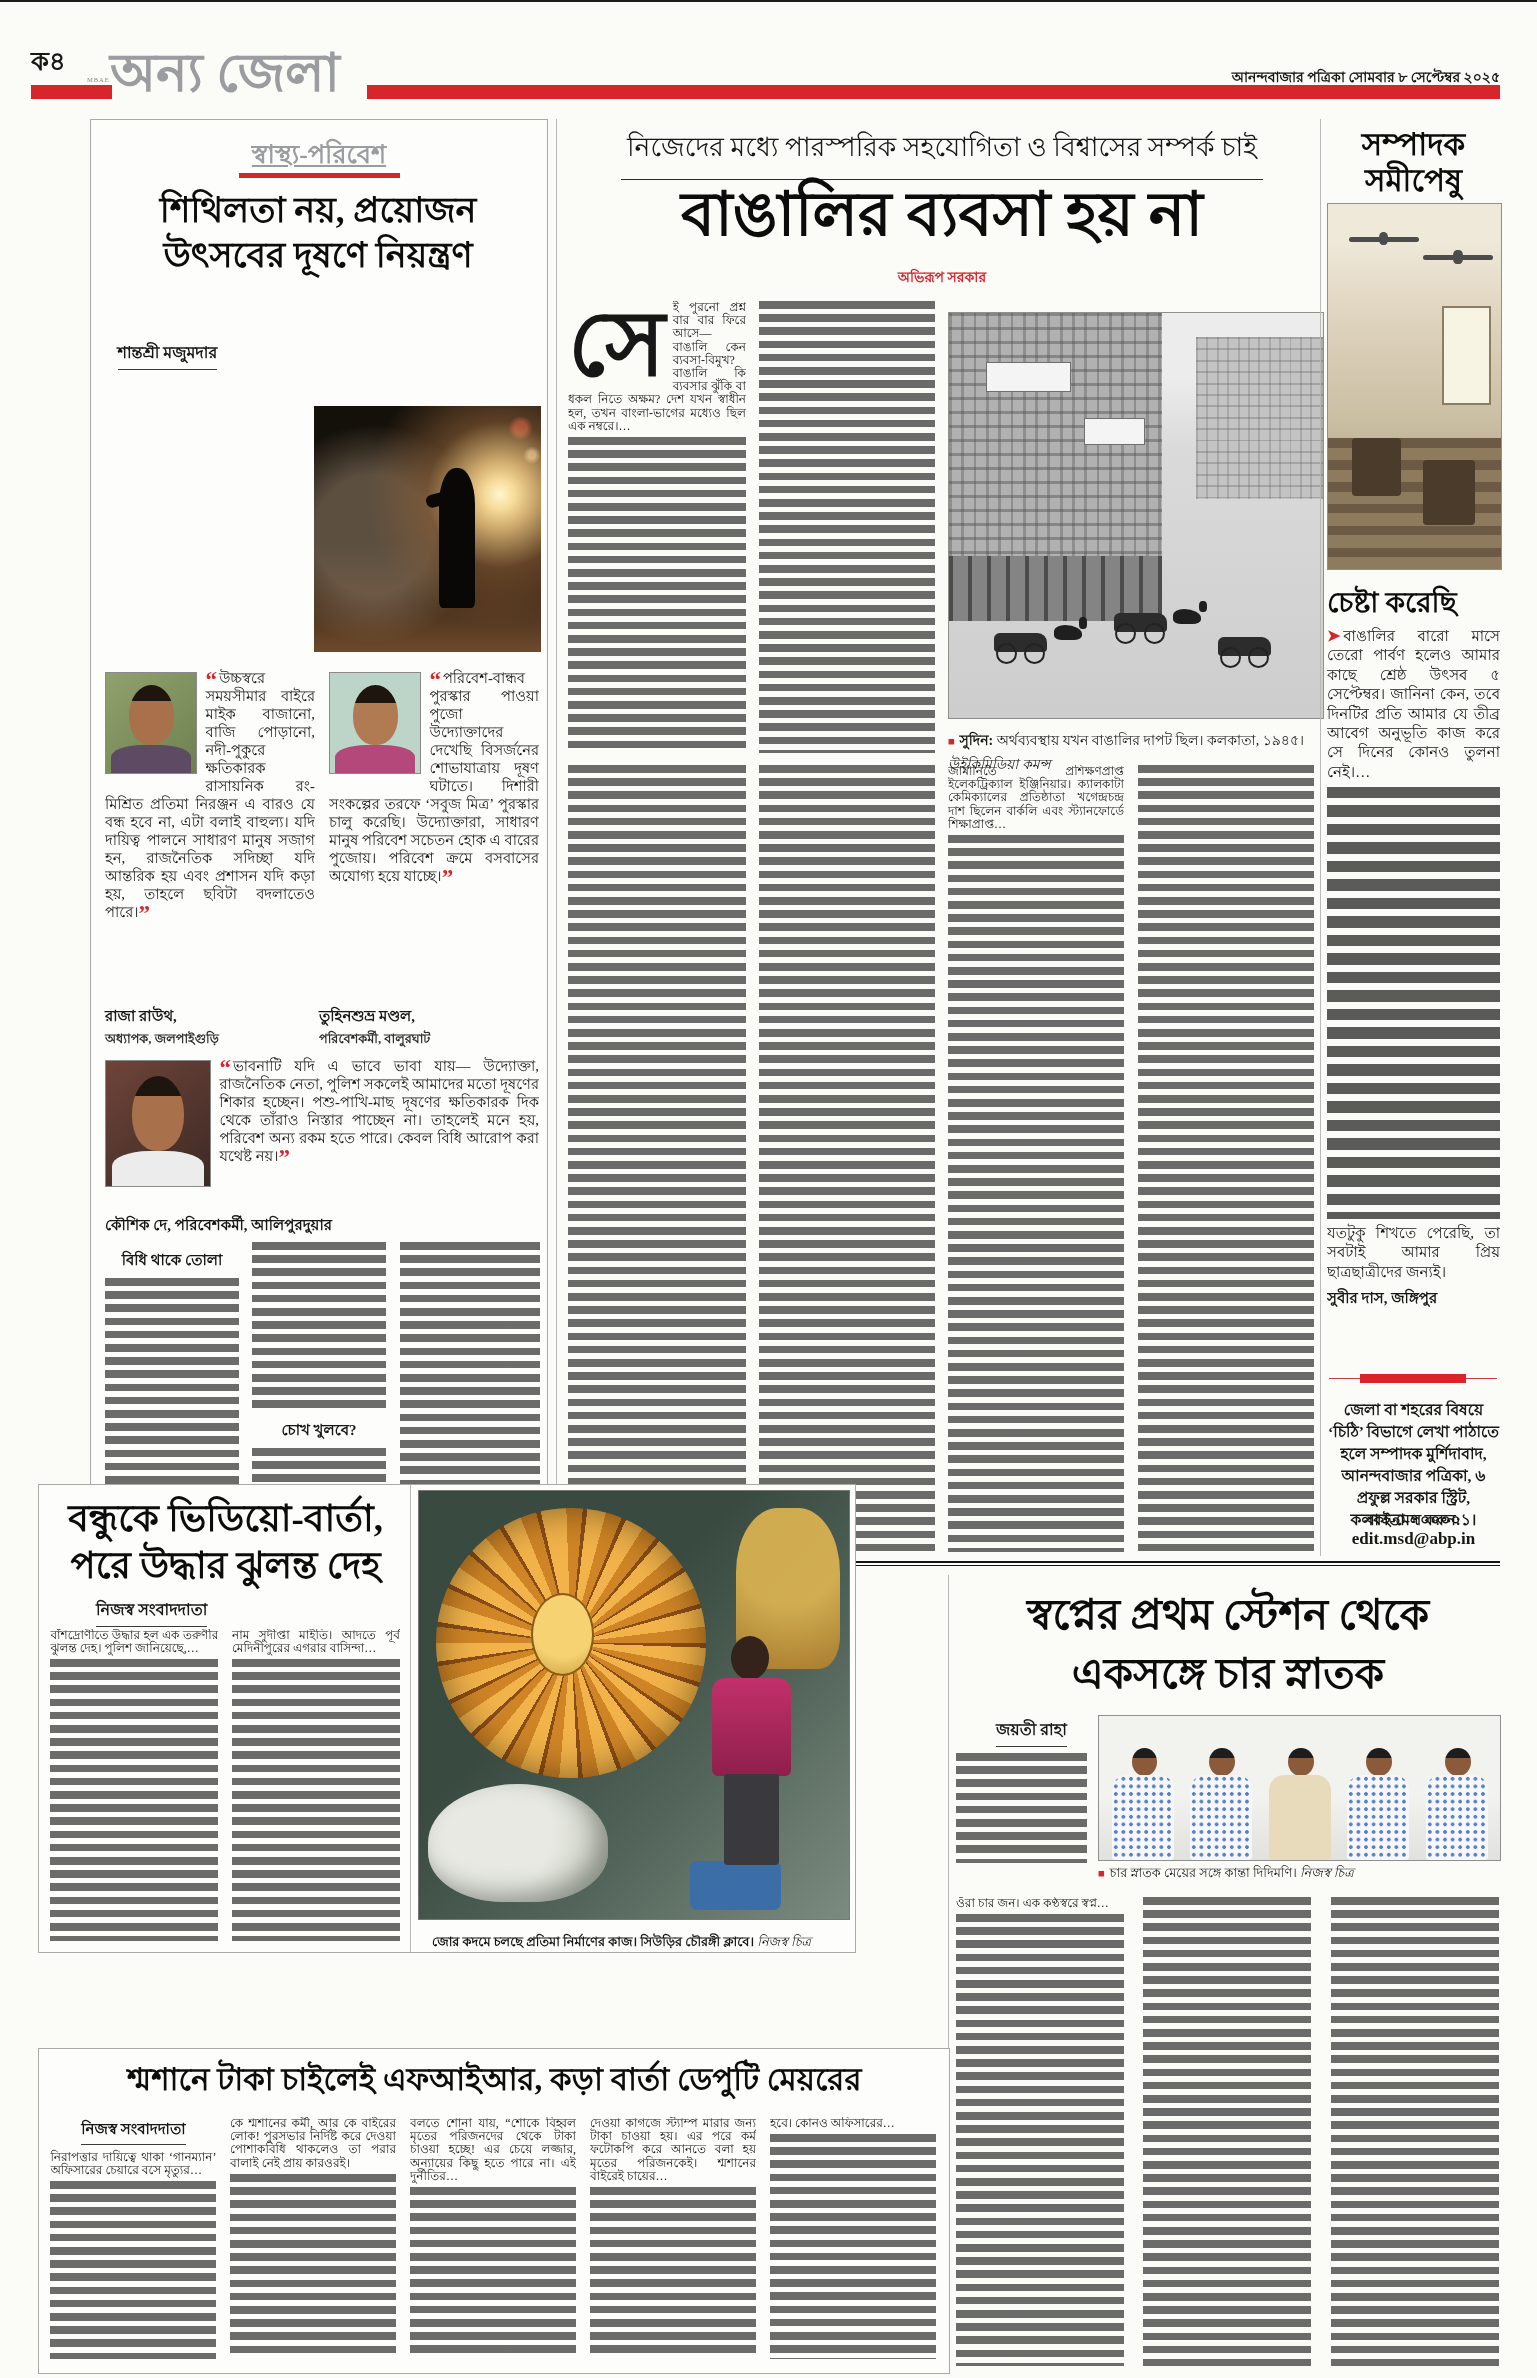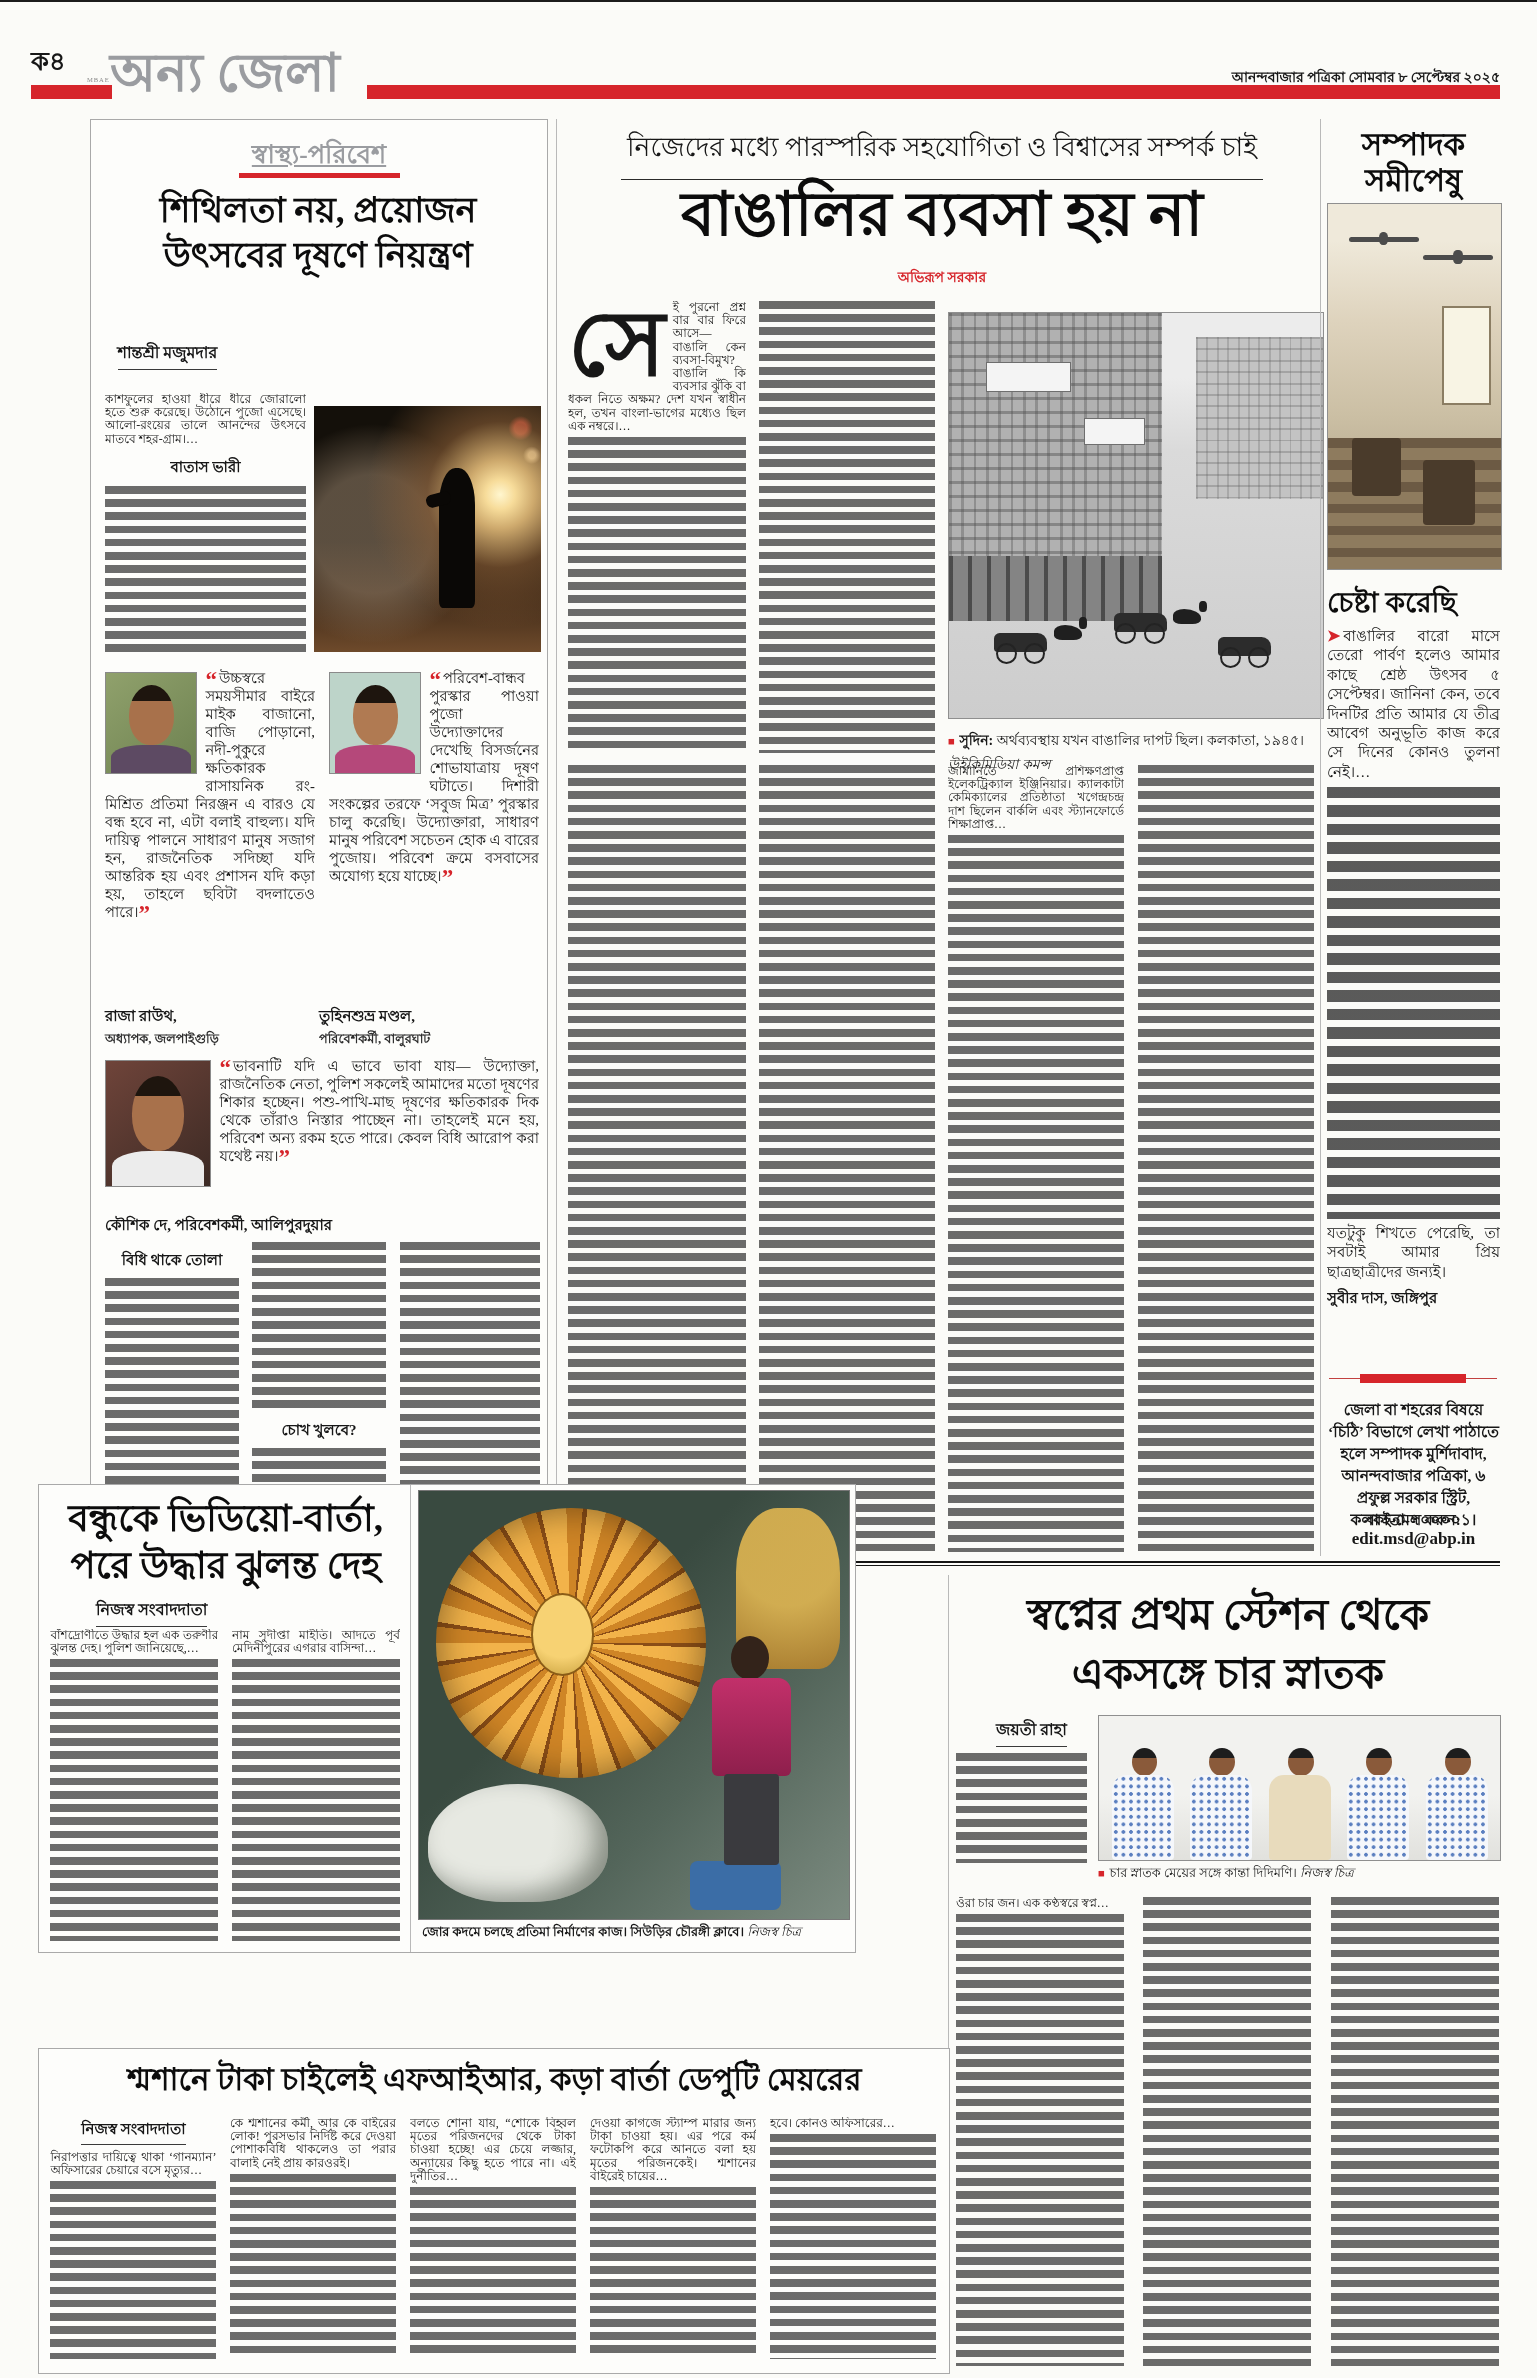--- a/index.html
+++ b/index.html
@@ -122,25 +122,20 @@
 <div class="redbar" style="left:367px;top:85px;width:1133px;height:14px;"></div>
 
 <div class="box" style="left:90px;top:119px;width:456px;height:1437px;">
   <div class="abs masthead center" style="left:0;top:15px;width:100%;font-size:25.6px;text-decoration:underline;">স্বাস্থ্য-পরিবেশ</div>
   <div class="redbar" style="left:148px;top:53px;width:161px;height:4.7px;"></div>
   <div class="abs hl center" style="left:7.6px;top:68px;width:439px;font-size:35px;line-height:45px;">শিথিলতা নয়, প্রয়োজন উৎসবের দূষণে নিয়ন্ত্রণ</div>
   <div class="abs" style="left:26.5px;top:220px;">
     <span class="byline">শান্তশ্রী মজুমদার</span>
   </div>
 
-  <div class="col" style="left:14px;top:273px;width:201px;height:263px;">
-    <p class="bt">কাশফুলের হাওয়া ধীরে ধীরে জোরালো হতে শুরু করেছে। উঠোনে পুজো এসেছে। আলো-রংয়ের তালে আনন্দের উৎসবে মাতবে শহর-গ্রাম।…</p>
-    <div class="subhead">বাতাস ভারী</div>
-    <div class="fill"></div>
-  </div>
   <div class="ph ph-fire" style="left:223px;top:286px;width:227px;height:246px;">
     <div class="fw-person"></div>
   </div>
 
   <div class="abs" style="left:14px;top:549px;width:210px;height:322px;overflow:hidden;">
     <div class="hs hs1"></div>
     <p class="qt"><span class="qmark">“</span><span>উচ্চস্বরে সময়সীমার বাইরে মাইক বাজানো, বাজি পোড়ানো, নদী-পুকুরে ক্ষতিকারক রাসায়নিক রং-মিশ্রিত প্রতিমা নিরঞ্জন এ বারও যে বন্ধ হবে না, এটা বলাই বাহুল্য। যদি দায়িত্ব পালনে সাধারণ মানুষ সজাগ হন, রাজনৈতিক সদিচ্ছা যদি আন্তরিক হয় এবং প্রশাসন যদি কড়া হয়, তাহলে ছবিটা বদলাতেও পারে।</span><span class="qmark">”</span></p>
   </div>
 
   <div class="abs" style="left:238px;top:549px;width:210px;height:322px;overflow:hidden;">
@@ -276,21 +271,21 @@
     <div class="durga-face"></div>
     <div class="durga-idol2"></div>
     <div class="durga-lion"></div>
     <div class="durga-drum"></div>
     <div class="durga-artisan">
       <div class="artisan-head"></div>
       <div class="artisan-shirt"></div>
       <div class="artisan-pants"></div>
     </div>
   </div>
-  <p class="cap abs" style="left:379px;top:433px;width:430px;font-size:12.8px;font-weight:bold;margin:4px;">
+  <p class="cap abs" style="left:379px;top:433px;width:430px;font-size:12.8px;font-weight:bold;margin:14px;">
     <span>জোর কদমে চলছে প্রতিমা নির্মাণের কাজ। সিউড়ির চৌরঙ্গী ক্লাবে।</span>
     <i style="font-weight:normal;">নিজস্ব চিত্র</i>
   </p>
 </div>
 
 <div class="vr" style="left:948px;top:1575px;height:797px;"></div>
 
 <div class="abs" style="left:956px;top:1575px;width:544px;height:797px;">
   <div class="abs hl center" style="left:0;top:11.4px;width:544px;font-size:42px;line-height:59px;">স্বপ্নের প্রথম স্টেশন থেকে একসঙ্গে চার স্নাতক</div>
   <div class="abs" style="left:40px;top:142px;">

